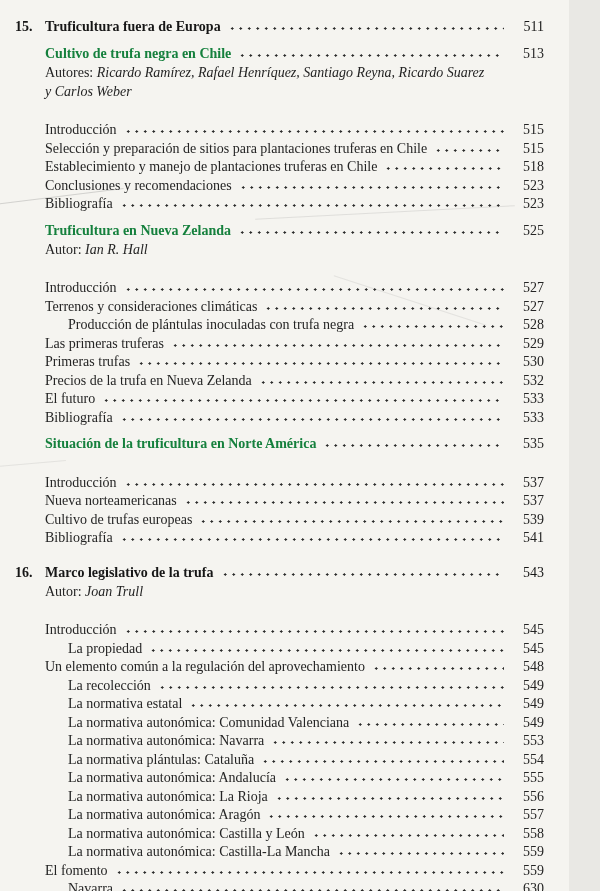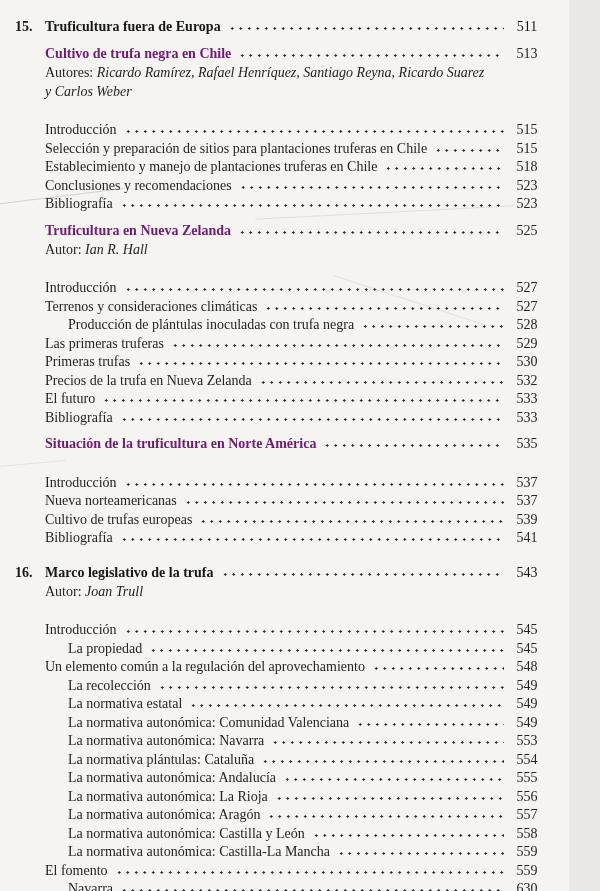--- a/index.html
+++ b/index.html
@@ -26,21 +26,21 @@
     padding-right: 25px;
   }
   .row.chapter {
     padding-left: 15px;
     margin-top: 16px;
     font-weight: bold;
     color: #161616;
   }
   .row.chapter:first-child { margin-top: 7px; }
   .row.section { margin-top: 8px; }
-  .row.section .label { font-weight: bold; color: #701a75; }
+  .row.section .label { font-weight: bold; color: #15803d; }
   .row.entry.first { margin-top: 20px; }
   .row.indent { padding-left: 68px; }
   .num {
     display: inline-block;
     width: 30px;
     flex-shrink: 0;
   }
   .label {
     white-space: nowrap;
     flex-shrink: 0;
@@ -51,21 +51,21 @@
     height: 12px;
     margin: 0 6px 0 7px;
     background-image: radial-gradient(circle, #2c2c2c 1.05px, rgba(0,0,0,0) 1.35px);
     background-size: 8.5px 3px;
     background-repeat: repeat-x;
     background-position: left bottom 1px;
   }
   .pg {
     width: 34px;
     flex-shrink: 0;
-    text-align: center;
+    text-align: right;
     font-weight: normal;
   }
   .row.authors {
     display: block;
     line-height: 19px;
   }
   .aunames { font-style: italic; }
   .crease {
     position: absolute;
     height: 1px;

